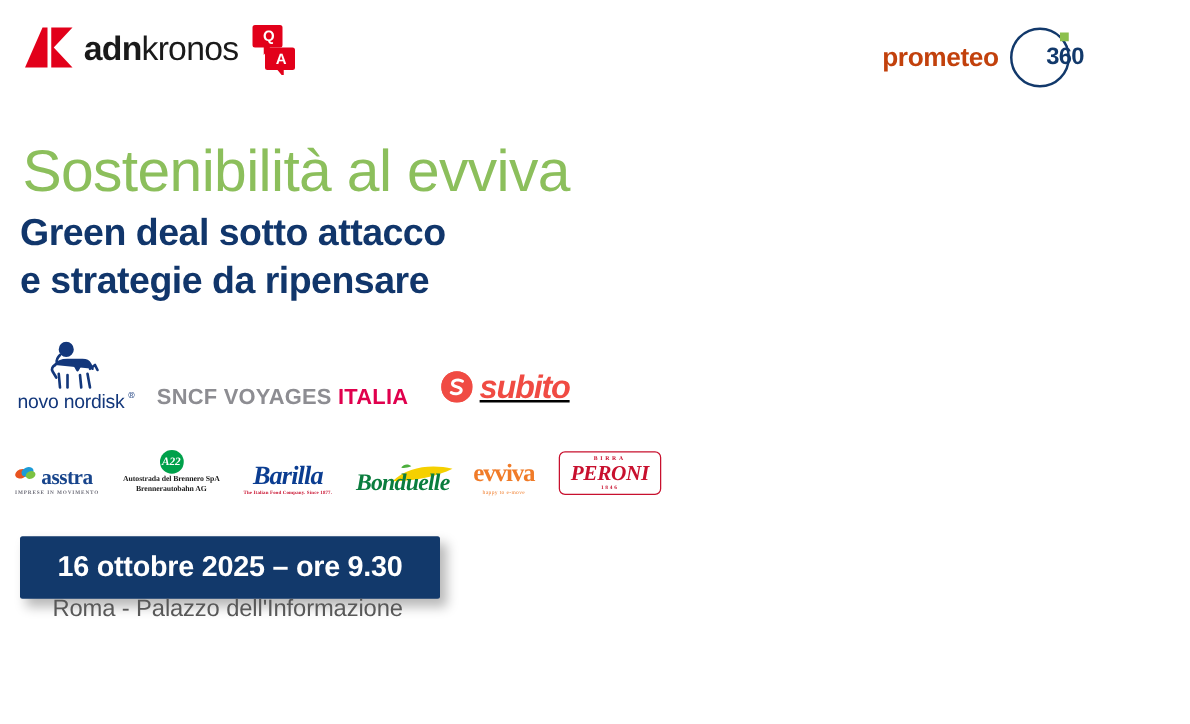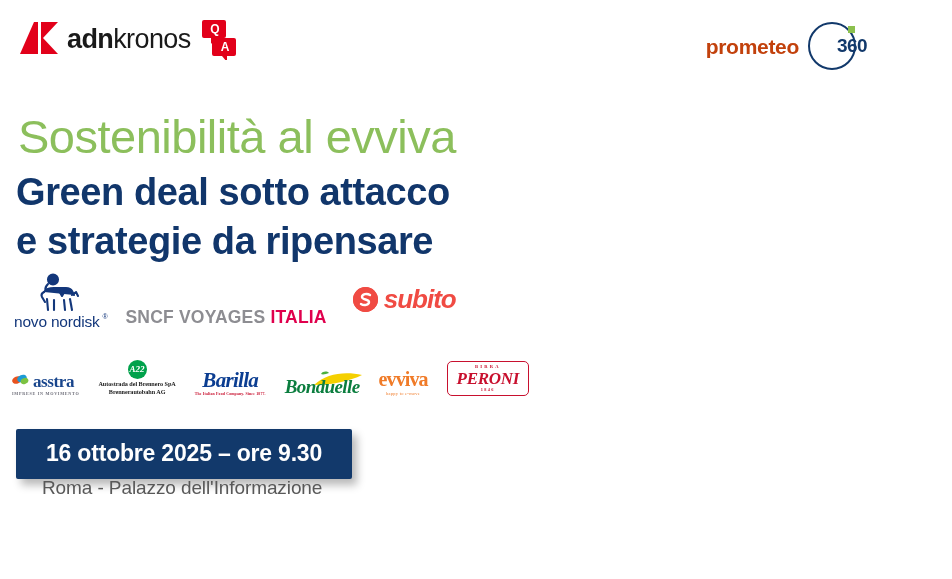--- a/index.html
+++ b/index.html
@@ -24,36 +24,36 @@
   .prometeo{position:absolute;right:24px;top:22px;display:flex;align-items:center;gap:9px;}
   .prometeo-word{font-size:21px;font-weight:700;color:#c2410c;letter-spacing:-.3px;line-height:1;}
   .prometeo-circle{position:relative;width:44px;height:44px;border:2.6px solid #12396B;border-radius:50%;
         display:flex;align-items:center;justify-content:center;}
   .prometeo-360{font-size:19px;font-weight:800;color:#12396B;letter-spacing:-.5px;margin-left:40px;}
   .prometeo-sq{position:absolute;right:-1px;top:2px;width:7px;height:7px;background:#8CC04E;}
 
   
   .title-main{position:absolute;left:18px;top:112px;font-size:47px;line-height:1.05;color:#8CBF5C;
        font-weight:500;letter-spacing:-.5px;white-space:nowrap;}
-  .title-sub{position:absolute;left:16px;top:168px;font-size:38px;line-height:1.28;color:#11366B;
+  .title-sub{position:absolute;left:16px;top:168px;font-size:30px;line-height:1.28;color:#11366B;
        font-weight:700;letter-spacing:-.4px;}
 
   
   .sponsors-1{position:absolute;left:14px;top:268px;display:flex;align-items:flex-end;gap:26px;height:62px;}
   .sponsors-2{position:absolute;left:12px;top:356px;display:flex;align-items:flex-end;gap:19px;height:40px;font-family:Liberation Serif, serif;}
 
   .nn{display:flex;flex-direction:column;align-items:center;}
   .nn-bull{width:54px;height:40px;}
   .nn-word{font-size:15.5px;color:#13377B;font-weight:400;letter-spacing:-.2px;position:relative;line-height:1.1;}
   .nn-word sup{font-size:7px;position:absolute;top:0px;right:-8px;}
 
   .sncf{font-size:17.5px;font-weight:700;letter-spacing:.2px;color:#8D8D92;white-space:nowrap;margin-bottom:2px;}
   .sncf i{font-style:normal;color:#E0004D;}
 
-  .subito{display:flex;align-items:center;gap:6px;margin-bottom:18px;}
+  .subito{display:flex;align-items:center;gap:6px;margin-bottom:8px;text-decoration:underline;}
   .subito-circ{width:25px;height:25px;border-radius:50%;background:#F04B43;position:relative;}
   .subito-txt{font-size:26px;font-weight:700;font-style:italic;color:#F04B43;letter-spacing:-1px;line-height:1;}
 
   .asstra{display:flex;flex-direction:column;gap:1px;}
   .asstra-top{display:flex;align-items:center;gap:4px;}
   .asstra-w{font-size:17px;font-weight:700;color:#18458C;letter-spacing:-.4px;line-height:1;}
   .asstra-sub{font-size:4.2px;color:#6f6f7a;letter-spacing:.7px;text-align:right;font-weight:600;}
 
   .a22{display:flex;flex-direction:column;align-items:center;gap:1px;}
   .a22-badge{width:19px;height:19px;border-radius:50%;background:#00A14B;color:#fff;font-size:9px;font-weight:800;

